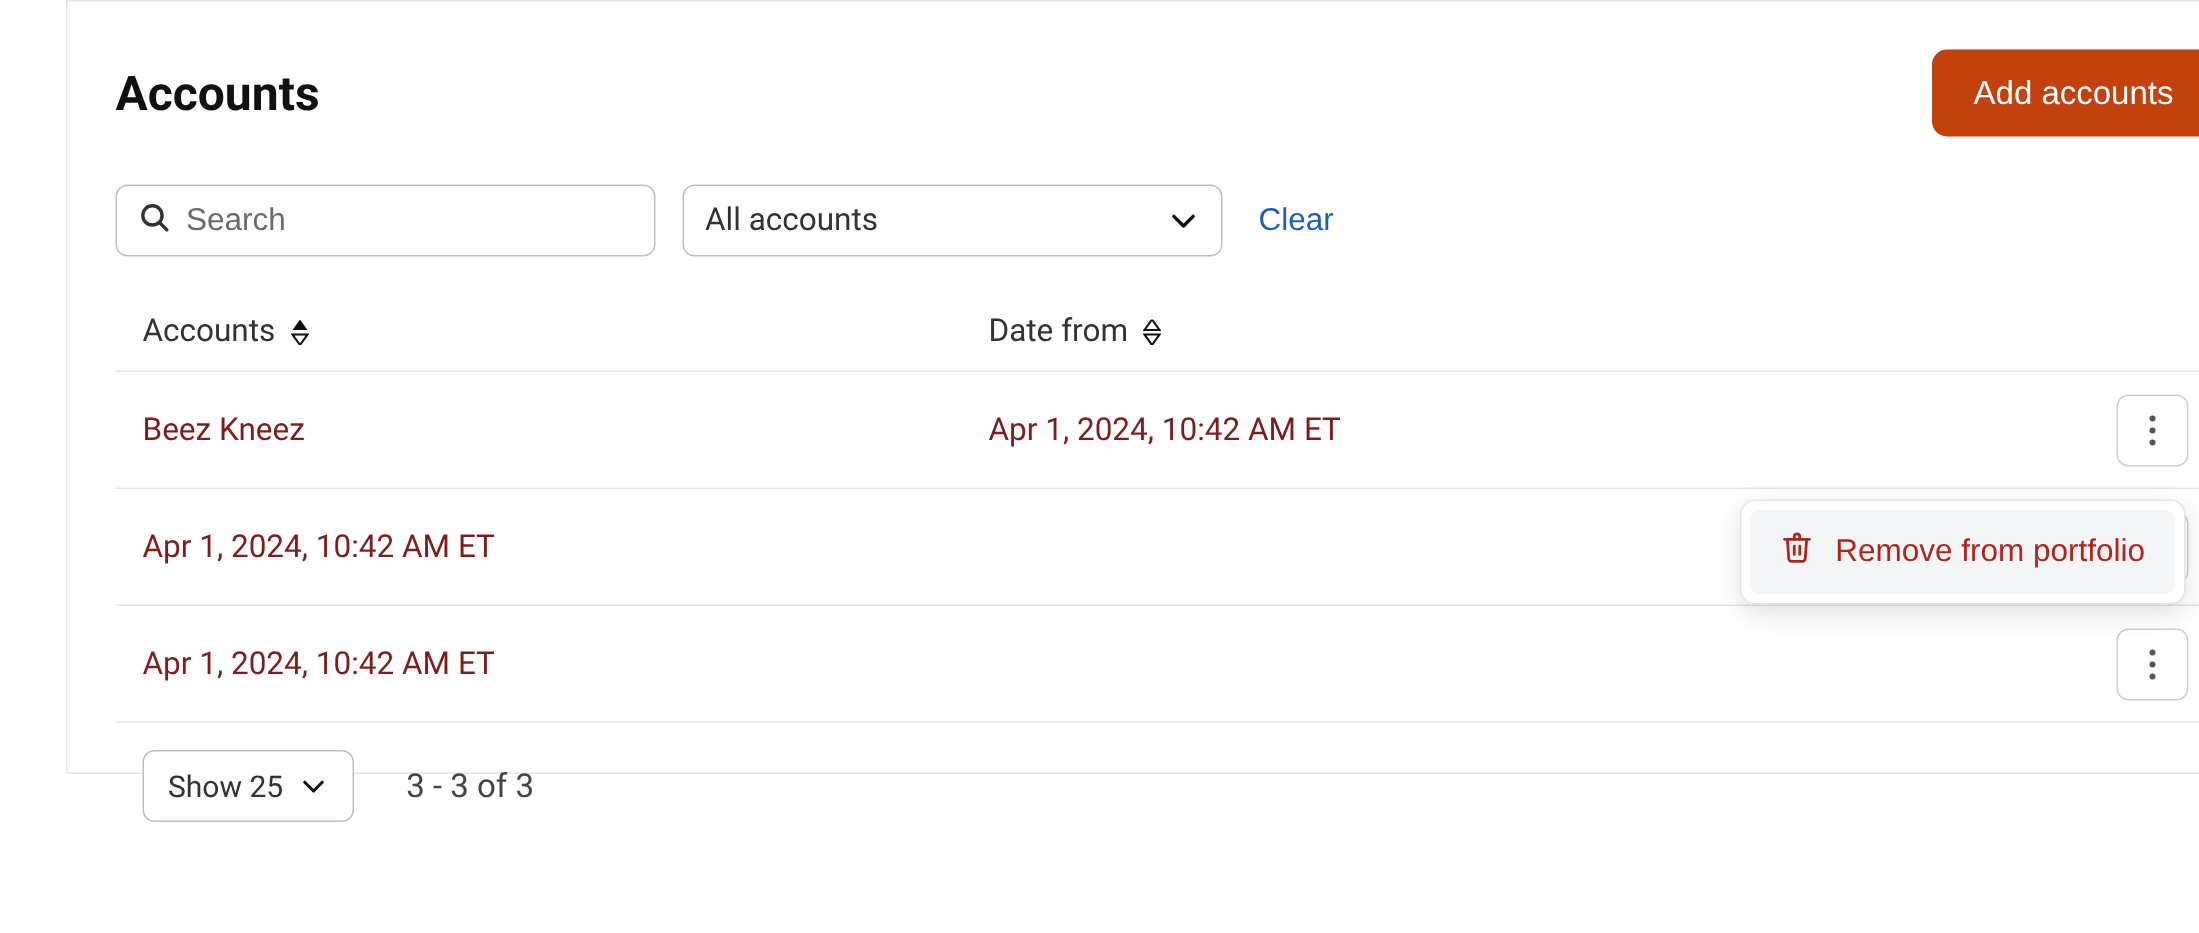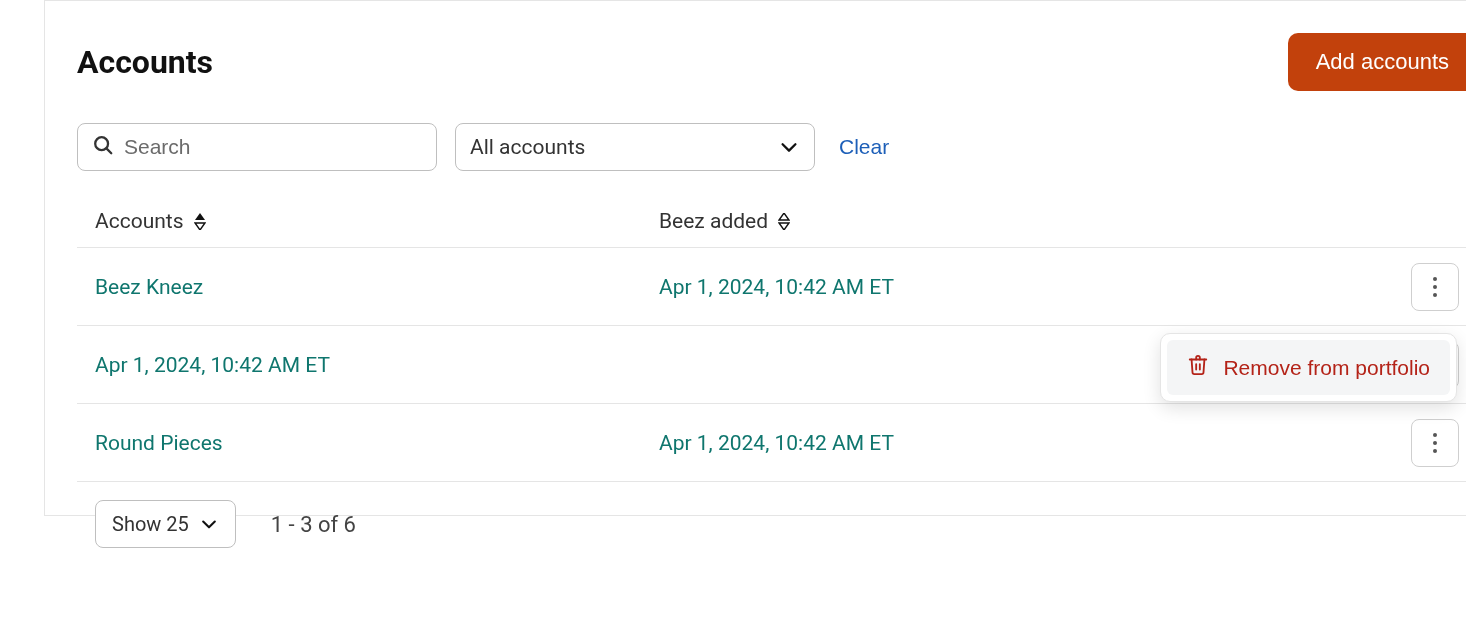--- a/index.html
+++ b/index.html
@@ -117,21 +117,21 @@
     .trow {
       display: flex;
       align-items: center;
       border-bottom: 1px solid #e5e5e5;
       padding: 0 18px;
       height: 78px;
       position: relative;
     }
     .td {
       font-size: 21px;
-      color: #0f766e;
+      color: #7f1d1d;
     }
     .actions-btn {
       width: 48px;
       height: 48px;
       border: 1px solid #cfcfcf;
       border-radius: 8px;
       background: #fff;
       display: flex;
       align-items: center;
       justify-content: center;
@@ -240,21 +240,21 @@
         <span class="sort-icon">
           <svg width="12" height="8" viewBox="0 0 12 8">
               <polygon points="6,0 11,7 1,7" fill="#111"></polygon>
             </svg>
           <svg width="12" height="8" viewBox="0 0 12 8">
               <polygon points="6,8 11,1 1,1" fill="none" stroke="#111" stroke-width="1.4"></polygon>
             </svg>
         </span>
       </div>
       <div class="th col-date">
-        <span>Beez added</span>
+        <span>Date from</span>
         <span class="sort-icon">
           <svg width="12" height="8" viewBox="0 0 12 8">
               <polygon points="6,0 11,7 1,7" fill="none" stroke="#111" stroke-width="1.4"></polygon>
             </svg>
           <svg width="12" height="8" viewBox="0 0 12 8">
               <polygon points="6,8 11,1 1,1" fill="none" stroke="#111" stroke-width="1.4"></polygon>
             </svg>
         </span>
       </div>
       <div class="col-actions"></div>
@@ -281,21 +281,20 @@
           <span class="dots-col">
             <span class="dot"></span>
               <span class="dot"></span>
               <span class="dot"></span>
           </span>
         </button>
       </div>
     </div>
 
     <div class="trow">
-      <div class="td col-accounts">Round Pieces</div>
       <div class="td col-date">Apr 1, 2024, 10:42 AM ET</div>
       <div class="col-actions">
         <button class="actions-btn">
           <span class="dots-col">
             <span class="dot"></span>
               <span class="dot"></span>
               <span class="dot"></span>
           </span>
         </button>
       </div>
@@ -303,21 +302,21 @@
 
     <div class="footer-row">
       <div class="show-select">
         <span>Show 25</span>
         <span class="chevron-down-icon">
           <svg width="20" height="20" viewBox="0 0 24 24" fill="none" stroke="#111" stroke-width="2.5" stroke-linecap="round" stroke-linejoin="round">
             <polyline points="5 9 12 16 19 9"></polyline>
           </svg>
         </span>
       </div>
-      <span class="range-text">1 - 3 of 6</span>
+      <span class="range-text">3 - 3 of 3</span>
     </div>
   </div>
 
   <div class="popover">
     <button class="popover-item">
       <span>
         <svg width="22" height="22" viewBox="0 0 24 24" fill="none" stroke="#b42318" stroke-width="2" stroke-linecap="round" stroke-linejoin="round">
           <polyline points="3 6 5 6 21 6"></polyline>
           <path d="M19 6l-1 14a2 2 0 0 1-2 2H8a2 2 0 0 1-2-2L5 6"></path>
           <path d="M10 6V4a2 2 0 0 1 2-2h0a2 2 0 0 1 2 2v2"></path>

